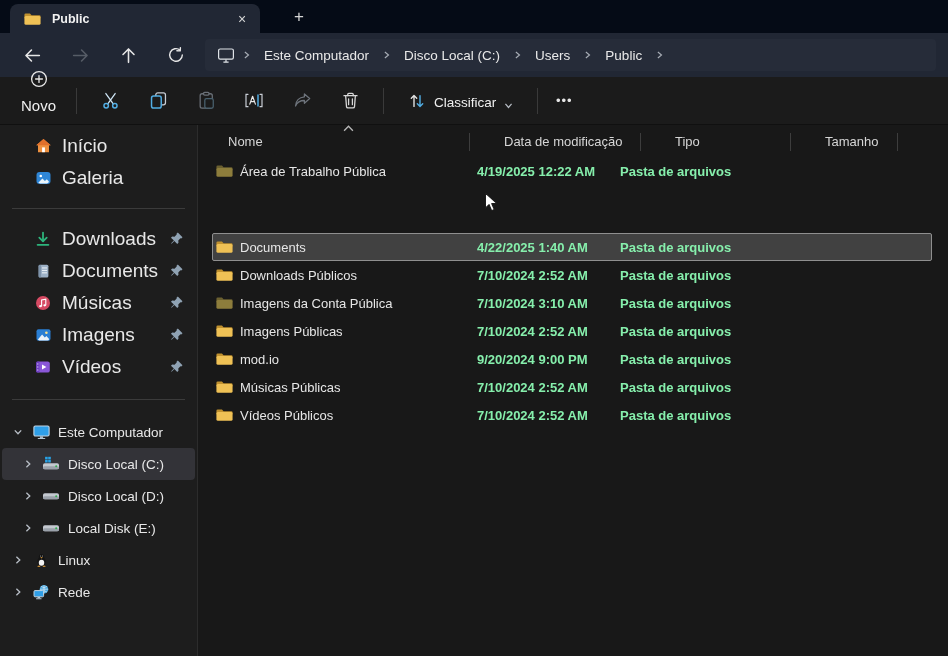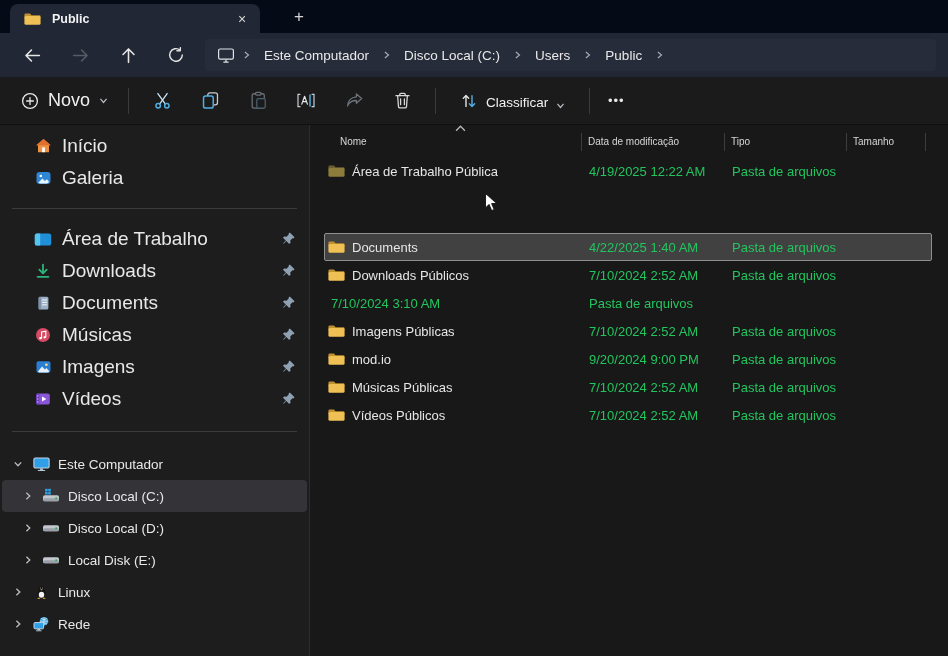--- a/index.html
+++ b/index.html
@@ -19,50 +19,50 @@
   
   .navbar{height:44px;background:#212734;display:flex;align-items:center;padding:0 8px;}
   .nav-btn{width:34px;height:34px;display:grid;place-items:center;margin:0 7px;border-radius:4px;}
   .addressbar{flex:1;height:32px;background:#262c39;border-radius:4px;margin:0 4px 0 5px;
               display:flex;align-items:center;padding:0 10px;}
   .crumb{color:#e9e9e9;font-size:13.5px;padding:5px 10px;border-radius:4px;white-space:nowrap;}
   .crumb-sep{display:grid;place-items:center;padding:0 3px;}
   .addr-device-icon{margin:0 4px 0 2px;}
   
   .toolbar{height:48px;background:#1b1b1b;display:flex;align-items:center;padding:0 10px;border-bottom:1px solid #101010;box-sizing:border-box;}
-  .tb-new{display:flex;align-items:center;gap:9px;padding:7px 11px;border-radius:4px;color:#f0f0f0;font-size:18px;}
+  .tb-new{display:flex;align-items:center;gap:9px;padding:7px 11px;border-radius:4px;color:#f0f0f0;font-size:15px;flex-direction:column;}
   .tb-sep{width:1px;height:26px;background:#3a3a3a;margin:0 9px;}
   .tb-icon-btn{width:40px;height:36px;display:grid;place-items:center;border-radius:4px;margin:0 4px;}
   .tb-drop{display:flex;align-items:flex-end;gap:8px;padding:7px 9px;border-radius:4px;color:#f0f0f0;font-size:13.5px;margin:0 6px;}
   .tb-more{width:34px;height:32px;display:grid;place-items:center;color:#e6e6e6;font-size:13px;letter-spacing:1px;border-radius:4px;}
   
   .content{display:flex;height:531px;}
   .sidebar{width:317px;box-sizing:border-box;background:#1d1d1d;border-right:1px solid #2c2c2c;padding-top:5px;position:relative;}
   .side-item{height:32px;display:flex;align-items:center;margin:0 4px;border-radius:4px;font-size:19px;color:#e8e8e8;position:relative;padding-left:30px;}
   .side-item .sicon{width:18px;display:grid;place-items:center;margin-right:10px;}
   .side-item .pin{position:absolute;right:9px;top:8px;}
   .side-div{height:1px;background:#3b3b3b;margin:14px 12px;}
   .side-div2{height:1px;background:#3b3b3b;margin:16px 12px;}
   .tree-row{height:32px;display:flex;align-items:center;margin:0 2px;border-radius:4px;font-size:13.5px;color:#e8e8e8;}
   .tree-row .chev{width:16px;display:grid;place-items:center;margin-left:8px;}
   .tree-row.lvl1 .chev{margin-left:18px;}
   .tree-row .sicon{width:18px;display:grid;place-items:center;margin:0 8px 0 6px;}
   .tree-row.selected{background:#333338;}
   
   .filearea{flex:1;position:relative;background:#181818;padding-top:4px;}
   .headers{display:grid;grid-template-columns:258px 143px 122px 79px 1fr;height:26px;align-items:center;
-           margin:0 16px 2px 14px;color:#d6d6d6;font-size:10px;position:relative;}
+           margin:0 16px 2px 14px;color:#d6d6d6;font-size:13px;position:relative;gap:28px;}
   .headers .h{padding-left:6px;border-right:1px solid #3d3d3d;height:18px;line-height:18px;white-space:nowrap;}
   .headers .h.first{padding-left:16px;}
   .headers .h.last-fill{border-right:none;}
   .sort-caret{position:absolute;left:131px;top:-4px;}
   .frow{display:grid;grid-template-columns:258px 143px 122px 79px 1fr;height:28px;box-sizing:border-box;align-items:center;
         margin:0 16px 0 14px;border:1px solid transparent;border-radius:2px;color:#e6e6e6;font-size:13px;}
   .frow .name{display:flex;gap:7px;padding-left:3px;white-space:nowrap;overflow:hidden;}
-  .frow .cell{padding-left:6px;color:#22c55e;white-space:nowrap;}
+  .frow .cell{padding-left:6px;color:#86efac;white-space:nowrap;font-weight:bold;}
   .frow.selected{background:#414141;border-color:#8f8f8f;margin-top:48px;}
   .fold-back{fill:#c0912f;} .fold-front{fill:#efc155;}
   .dimmed .fold-back{fill:#6b6030;} .dimmed .fold-front{fill:#8d7d3c;}
   .cursor{position:absolute;left:484px;top:192px;z-index:10;}
 </style>
 </head>
 <body>
 
 <div class="titlebar">
   <div class="tab">
@@ -237,34 +237,20 @@
             <rect x="1" y="2" width="14" height="12" rx="3" fill="#2f86d6"></rect>
             <circle cx="5.3" cy="6" r="1.3" fill="#fff"></circle>
             <path d="M2.8 12.8 L6.9 8.4 L9.4 11 L11.3 9.2 L13.4 11.4 V11.6 Q13.4 13.4 11.4 13.4 H4.6 Z" fill="#eaf4fb"></path>
           </svg>
       </span>
       <span>Galeria</span>
     </div>
     <div class="side-div"></div>
     <div class="side-item">
       <span class="sicon">
-        <svg width="18" height="15" viewBox="0 0 18 15">
-            <rect x="0.8" y="1.4" width="16.4" height="12.2" rx="2.2" fill="#1f8fd8"></rect>
-            <path d="M0.8 3.6 Q0.8 1.4 3 1.4 H6.2 V13.6 H3 Q0.8 13.6 0.8 11.4 Z" fill="#55c4ef"></path>
-          </svg>
-      </span>
-      <span>Área de Trabalho</span>
-      <span class="pin">
-        <svg width="15" height="15" viewBox="0 0 16 16" fill="#8fa2b3">
-            <path d="M9.4 1.6 L14.4 6.6 L13.1 7.9 L12.2 7.7 L9.9 10 L10.1 12.5 L8.8 13.8 L5.7 10.7 L2.8 13.6 L2.3 13.1 L5.2 10.2 L2.1 7.1 L3.4 5.8 L5.9 6 L8.2 3.7 L8 2.8 Z"></path>
-          </svg>
-      </span>
-    </div>
-    <div class="side-item">
-      <span class="sicon">
         <svg width="16" height="16" viewBox="0 0 16 16" fill="none" stroke="#2db47c" stroke-width="1.8" stroke-linecap="round" stroke-linejoin="round">
             <path d="M8 1.6 V10"></path>
             <path d="M4.3 6.6 L8 10.3 L11.7 6.6"></path>
             <path d="M2.6 13.8 H13.4"></path>
           </svg>
       </span>
       <span>Downloads</span>
       <span class="pin">
         <svg width="15" height="15" viewBox="0 0 16 16" fill="#8fa2b3">
             <path d="M9.4 1.6 L14.4 6.6 L13.1 7.9 L12.2 7.7 L9.9 10 L10.1 12.5 L8.8 13.8 L5.7 10.7 L2.8 13.6 L2.3 13.1 L5.2 10.2 L2.1 7.1 L3.4 5.8 L5.9 6 L8.2 3.7 L8 2.8 Z"></path>
@@ -498,20 +484,29 @@
             </span>
             <span>Downloads Públicos</span>
           </div>
         <div class="cell">7/10/2024 2:52 AM</div>
         <div class="cell">Pasta de arquivos</div>
         <div class="cell"></div>
           <div></div>
       </div>
 
       <div class="frow dimmed">
+        <div class="name">
+            <span>
+              <svg width="17" height="14" viewBox="0 0 20 16">
+                <path class="fold-back" d="M0.5 3 Q0.5 1.6 2 1.6 h5 l1.9 2 H18 q1.5 0 1.5 1.4 V7 H0.5 Z"></path>
+                <rect class="fold-front" x="0.5" y="4.6" width="19" height="10.2" rx="1.8"></rect>
+              </svg>
+            </span>
+            <span>Imagens da Conta Pública</span>
+          </div>
         <div class="cell">7/10/2024 3:10 AM</div>
         <div class="cell">Pasta de arquivos</div>
         <div class="cell"></div>
           <div></div>
       </div>
 
       <div class="frow">
         <div class="name">
             <span>
               <svg width="17" height="14" viewBox="0 0 20 16">

